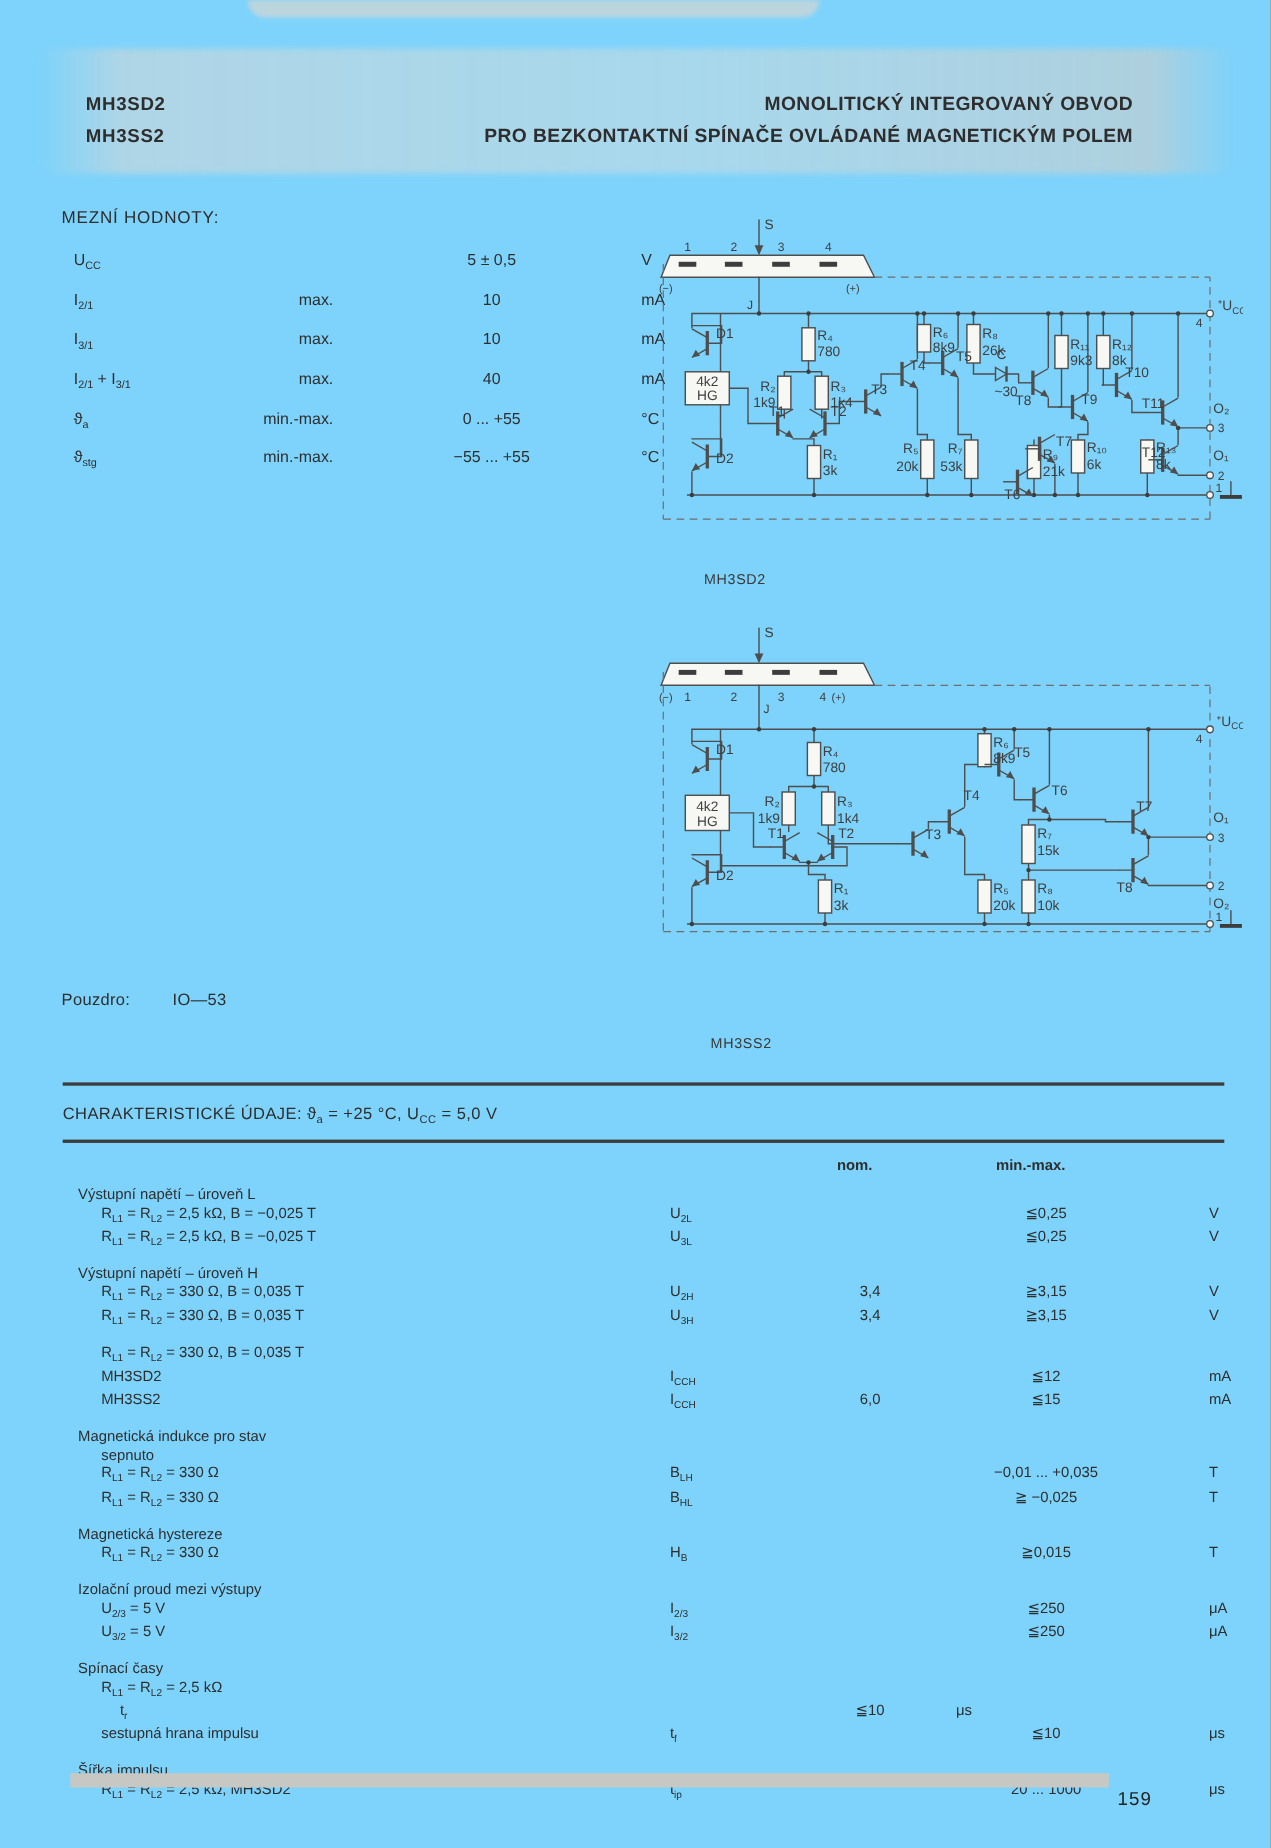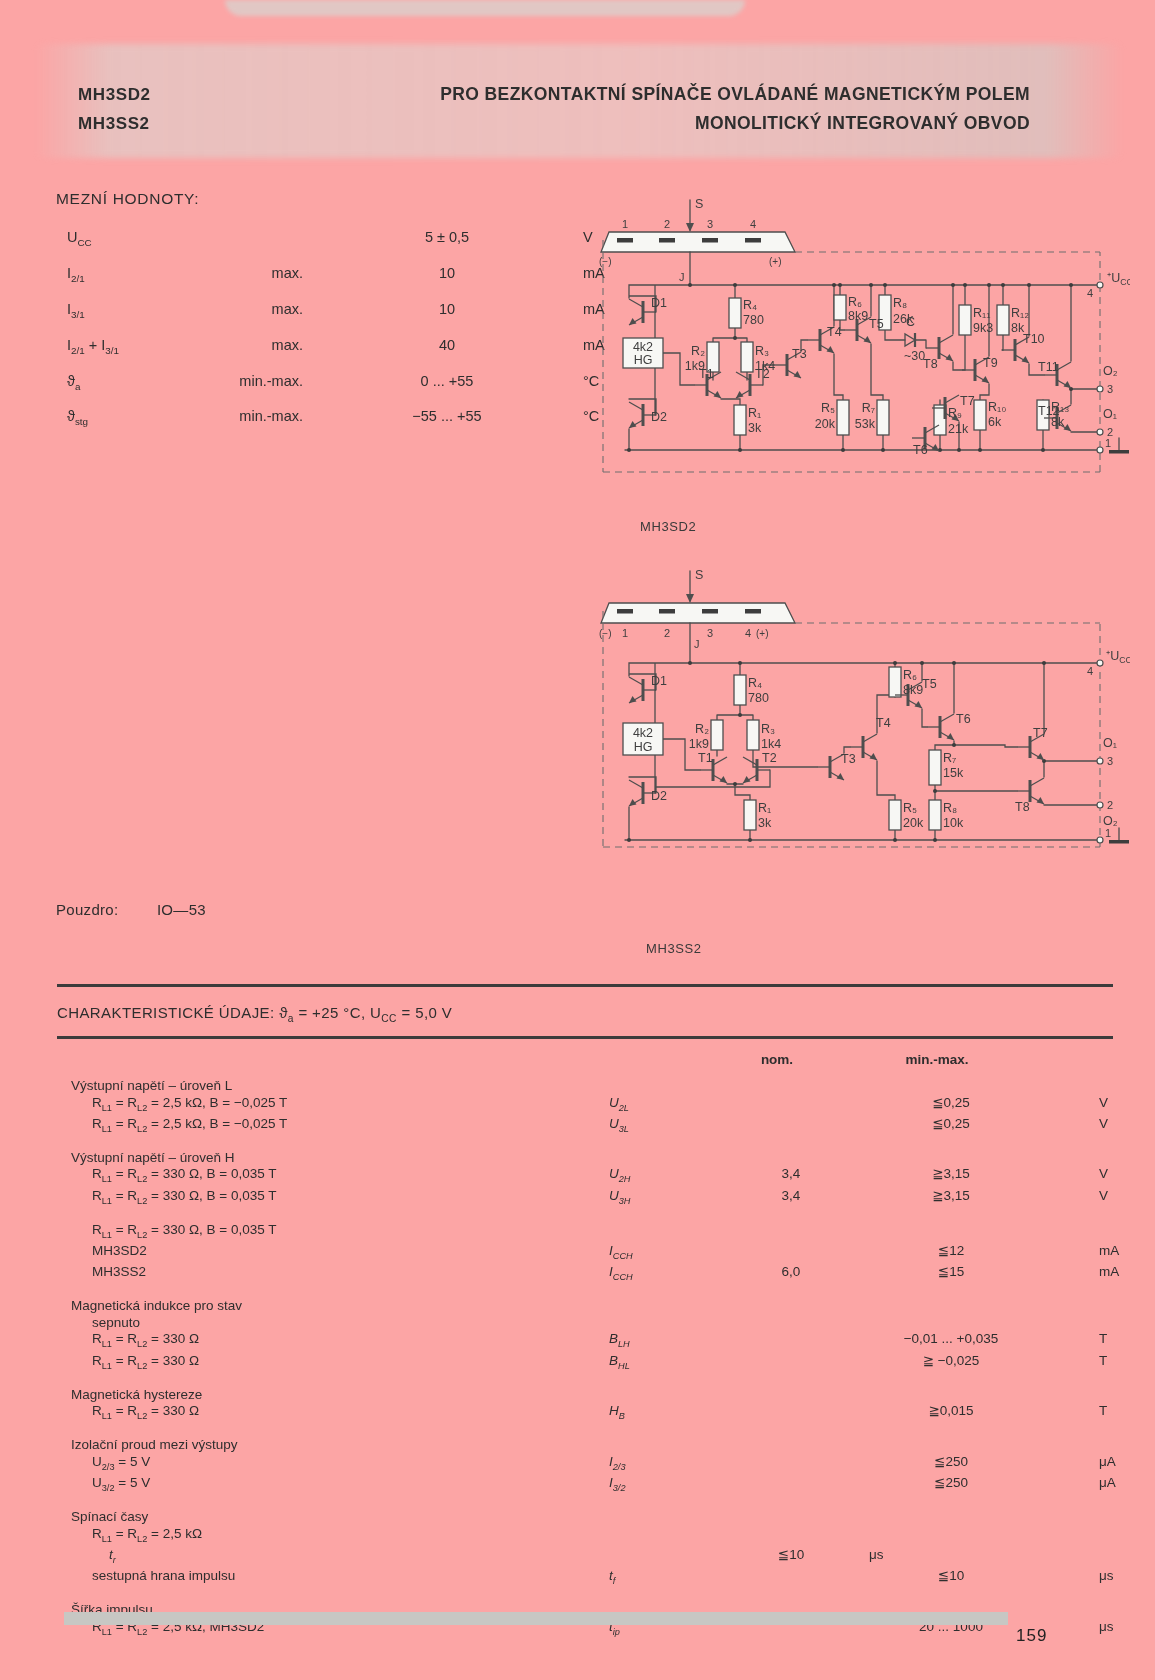--- a/index.html
+++ b/index.html
@@ -1,16 +1,16 @@
 <!DOCTYPE html>
 <html><head>
 <meta charset="utf-8">
 <style>
   html,body{margin:0;padding:0;background:#9a9a98;}
-  #page{position:relative;width:1155px;height:1680px;margin:0 auto;background:#fca5a5;
+  #page{position:relative;width:1155px;height:1680px;margin:0 auto;background:#7dd3fc;
         font-family:"Liberation Sans",sans-serif;color:#2e2e2e;overflow:hidden;}
   
   .smudge-top{position:absolute;left:225px;top:0;width:520px;height:16px;background:#d6d6d2;
               opacity:.7;border-radius:0 0 30px 30px;filter:blur(2px);}
   .band{position:absolute;left:34px;top:44px;width:1090px;height:114px;border-radius:10px;filter:blur(3px);
         background:linear-gradient(90deg,rgba(212,212,208,0),rgba(216,216,212,.55) 7%,rgba(222,222,218,.45) 55%,rgba(206,206,202,.6) 93%,rgba(212,212,208,0));}
   
   .hdr-left{position:absolute;left:78px;top:80px;font-weight:bold;font-size:17px;line-height:29px;letter-spacing:.6px;}
   .hdr-right{position:absolute;left:330px;top:80px;width:700px;text-align:right;font-weight:bold;
              font-size:17.5px;line-height:29px;letter-spacing:.4px;}
@@ -41,42 +41,42 @@
   
   .rule{position:absolute;left:57px;width:1056px;height:3px;background:#3c3c3c;}
   .rule1{top:984px;} .rule2{top:1036px;}
   .chead{position:absolute;left:57px;top:1004px;font-size:15px;letter-spacing:.4px;}
   .ccols{position:absolute;left:57px;top:1052px;width:1056px;font-weight:bold;font-size:13.5px;}
   .cbody{position:absolute;left:71px;top:1078px;width:1056px;font-size:13.5px;}
   .crow{display:grid;grid-template-columns:500px 175px 90px 230px 1fr;line-height:16.5px;}
   .cg{margin-top:13px;} .cg.first{margin-top:0;}
   .c-title{line-height:16.5px;}
   .c-cond{padding-left:21px;}
-  .c-sym{padding-left:38px;font-style:italic;}
+  .c-sym{padding-left:38px;}
   .c-nom,.c-mm{text-align:center;}
   .c-unit{padding-left:33px;}
   
   .bbar{position:absolute;left:64px;top:1612px;width:944px;height:13px;background:#c7c7c3;}
   .pnum{position:absolute;left:1016px;top:1626px;font-size:17px;letter-spacing:1px;color:#222;}
 </style>
 </head>
 <body>
 
 <div id="page">
 
   <div class="smudge-top"></div>
   <div class="band"></div>
 
   <div class="hdr-left">
     <div>MH3SD2</div>
     <div>MH3SS2</div>
   </div>
   <div class="hdr-right">
+    <div>MONOLITICKÝ INTEGROVANÝ OBVOD</div>
     <div>PRO BEZKONTAKTNÍ SPÍNAČE OVLÁDANÉ MAGNETICKÝM POLEM</div>
-    <div>MONOLITICKÝ INTEGROVANÝ OBVOD</div>
   </div>
 
   <div class="mezni">MEZNÍ HODNOTY:</div>
   <div class="limits">
     <div class="lrow">
       <div class="l-sym">U<sub>CC</sub></div>
       <div class="l-cond"></div>
       <div class="l-val">5 ± 0,5</div>
       <div class="l-unit">V</div>
     </div>

